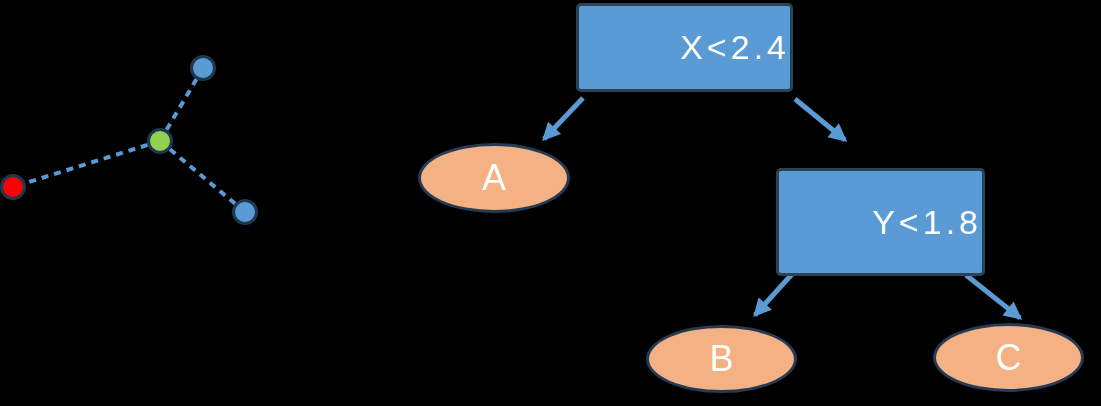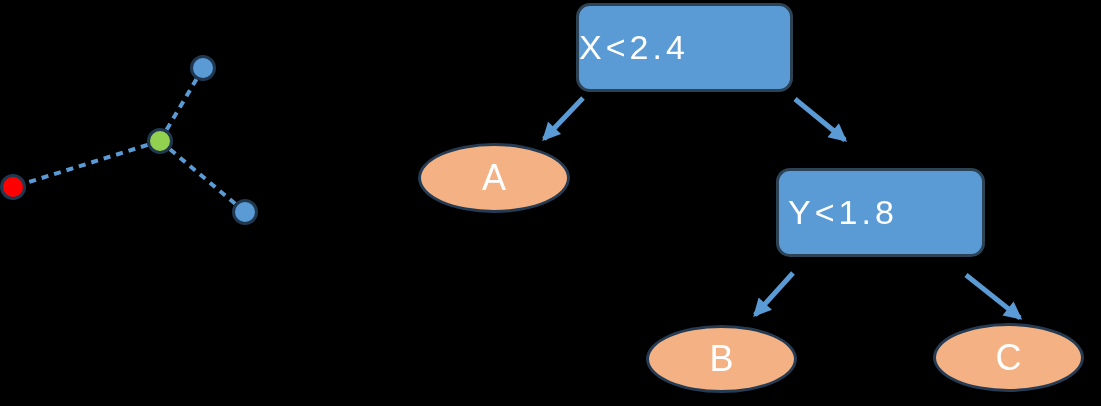--- a/index.html
+++ b/index.html
@@ -26,30 +26,30 @@
   #dot-red         { left: 0px;   top: 174px; background: var(--dot-red); }
   #dot-green       { left: 147px; top: 128px; background: var(--dot-green); }
   #dot-blue-top    { left: 190px; top: 55px;  background: var(--dot-blue); }
   #dot-blue-bottom { left: 232px; top: 199px; background: var(--dot-blue); }
   
   .node {
     position: absolute;
     box-sizing: border-box;
     background: var(--node-fill);
     border: 3px solid var(--node-border);
-    border-radius: 14px;
-    display: flex; align-items: center; justify-content: flex-start;
+    border-radius: 5px;
+    display: flex; align-items: center; justify-content: flex-end;
   }
   .node .lbl {
     color: var(--node-text);
     font-size: 34px;
     letter-spacing: 4px;
   }
   #node-root { left: 576px; top: 3px;   width: 217px; height: 89px; }
-  #node-y    { left: 776px; top: 168px; width: 209px; height: 89px; padding-left: 9px; }
+  #node-y    { left: 776px; top: 168px; width: 209px; height: 108px; padding-left: 9px; }
   
   .leaf {
     position: absolute;
     box-sizing: border-box;
     background: var(--leaf-fill);
     border: 3px solid var(--leaf-border);
     border-radius: 50%;
     display: flex; align-items: center; justify-content: center;
   }
   .leaf .lbl {

